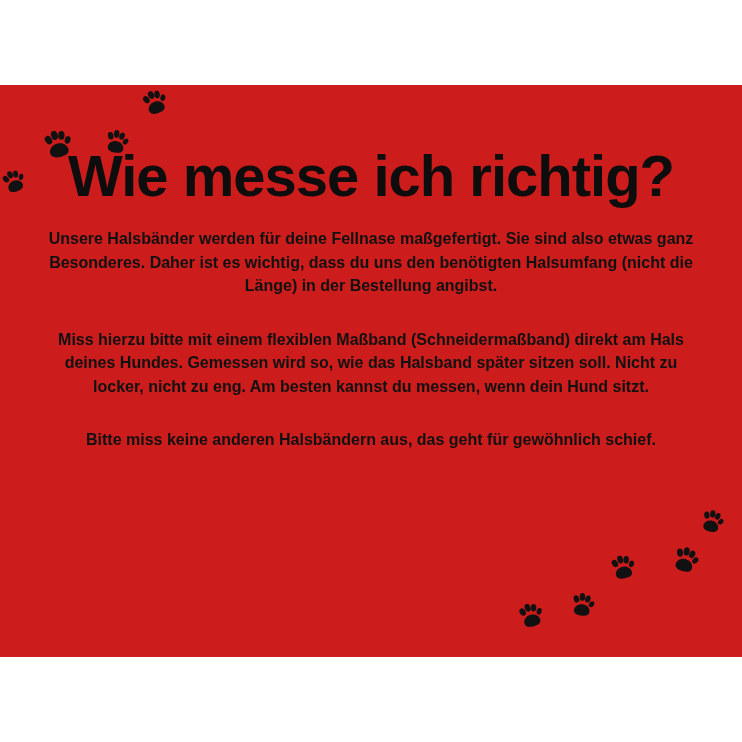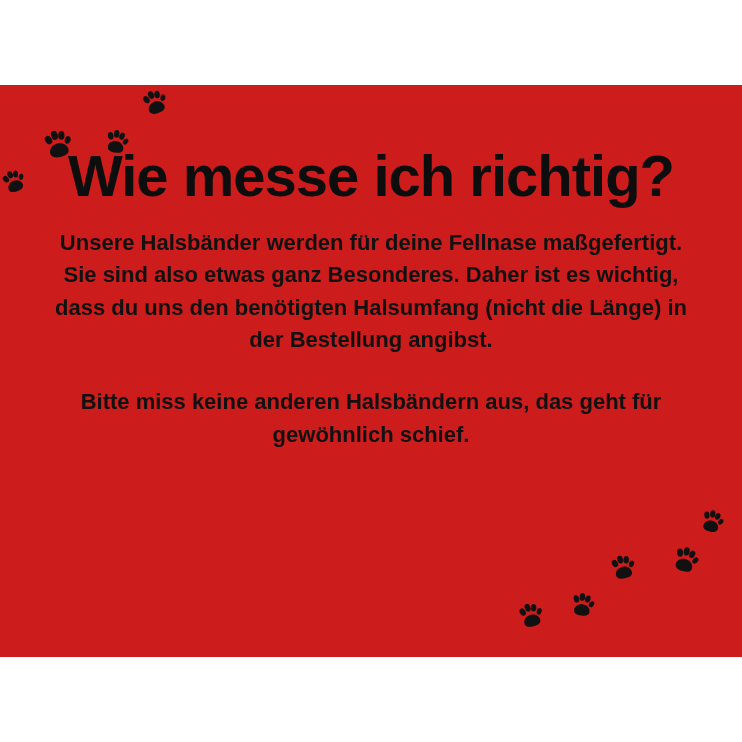--- a/index.html
+++ b/index.html
@@ -41,21 +41,21 @@
     padding: 62px 0 0 0;
     font-size: 58px;
     font-weight: bold;
     letter-spacing: -1px;
     line-height: 1.0;
     color: #0d0d0d;
   }
   .para {
     margin: 0;
     padding: 0 48px;
-    font-size: 22px;
+    font-size: 16px;
     font-weight: bold;
     line-height: 1.47;
     color: #111111;
   }
   #p1 { padding-top: 22px; }
   #p2 { padding-top: 30px; padding-left: 52px; padding-right: 52px; }
   #p3 { padding-top: 30px; padding-left: 58px; padding-right: 58px; }
   #p4 { padding-top: 30px; }
   
   .paw {
@@ -148,16 +148,17 @@
         <ellipse cx="18" cy="6.5" rx="4.4" ry="6.2" fill="#111111" transform="rotate(-7 18 6.5)"></ellipse>
         <ellipse cx="27" cy="8.5" rx="4.2" ry="5.8" fill="#111111" transform="rotate(12 27 8.5)"></ellipse>
         <ellipse cx="34" cy="16" rx="3.8" ry="5.2" fill="#111111" transform="rotate(28 34 16)"></ellipse>
         <path d="M20 18c7.5 0 12.5 5.2 12.5 10.6 0 5-4.2 7.6-12.5 7.6S7.5 33.6 7.5 28.6C7.5 23.2 12.5 18 20 18z" fill="#111111"></path>
       </svg>
     </span>
 
     <div id="content">
       <h1 id="title">Wie messe ich richtig?</h1>
       <p class="para" id="p1">Unsere Halsbänder werden für deine Fellnase maßgefertigt. Sie sind also etwas ganz Besonderes. Daher ist es wichtig, dass du uns den benötigten Halsumfang (nicht die Länge) in der Bestellung angibst.</p>
+      <p class="para" id="p2">Miss hierzu bitte mit einem flexiblen Maßband (Schneidermaßband) direkt am Hals deines Hundes. Gemessen wird so, wie das Halsband später sitzen soll. Nicht zu locker, nicht zu eng. Am besten kannst du messen, wenn dein Hund sitzt.</p>
       <p class="para" id="p3">Bitte miss keine anderen Halsbändern aus, das geht für gewöhnlich schief.</p>
     </div>
   </div>
 </div>
 
 </body></html>

